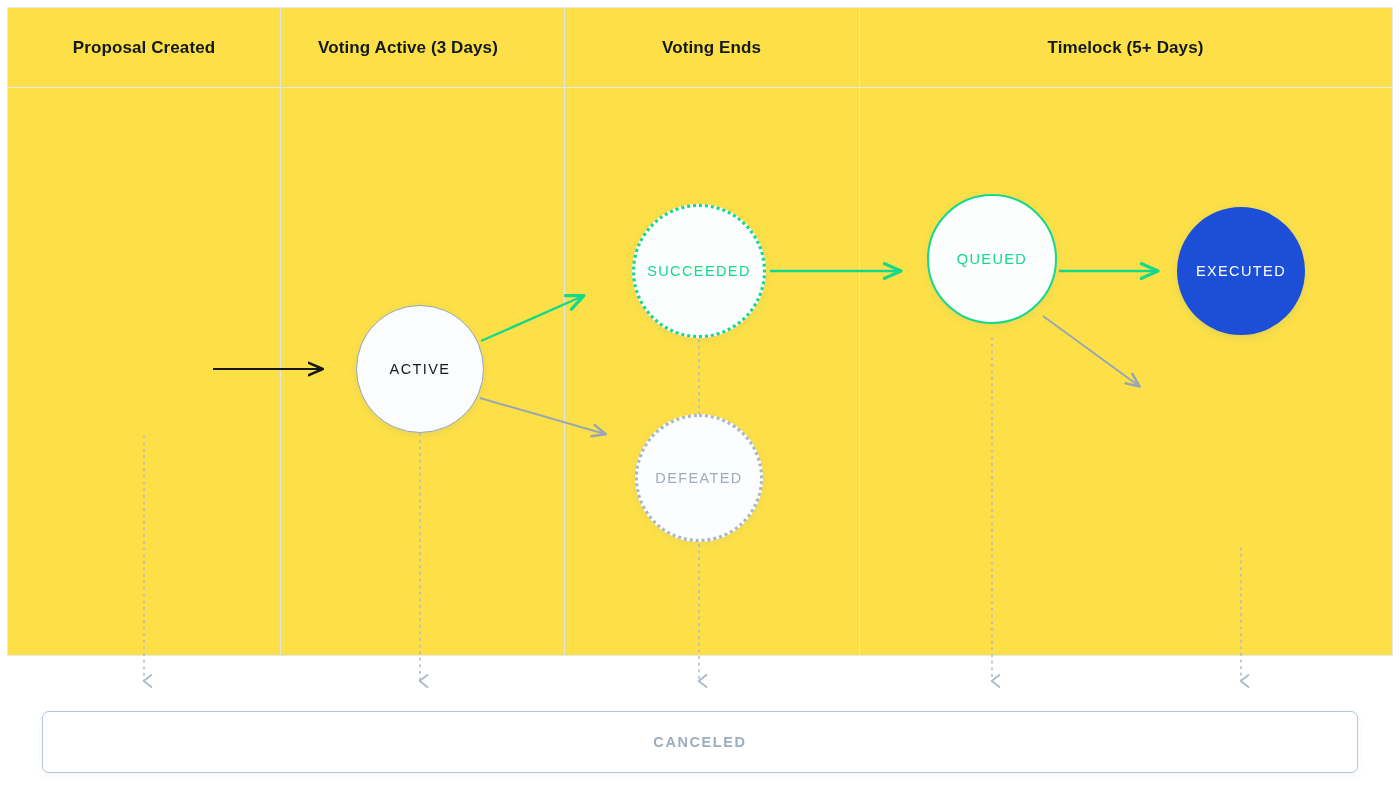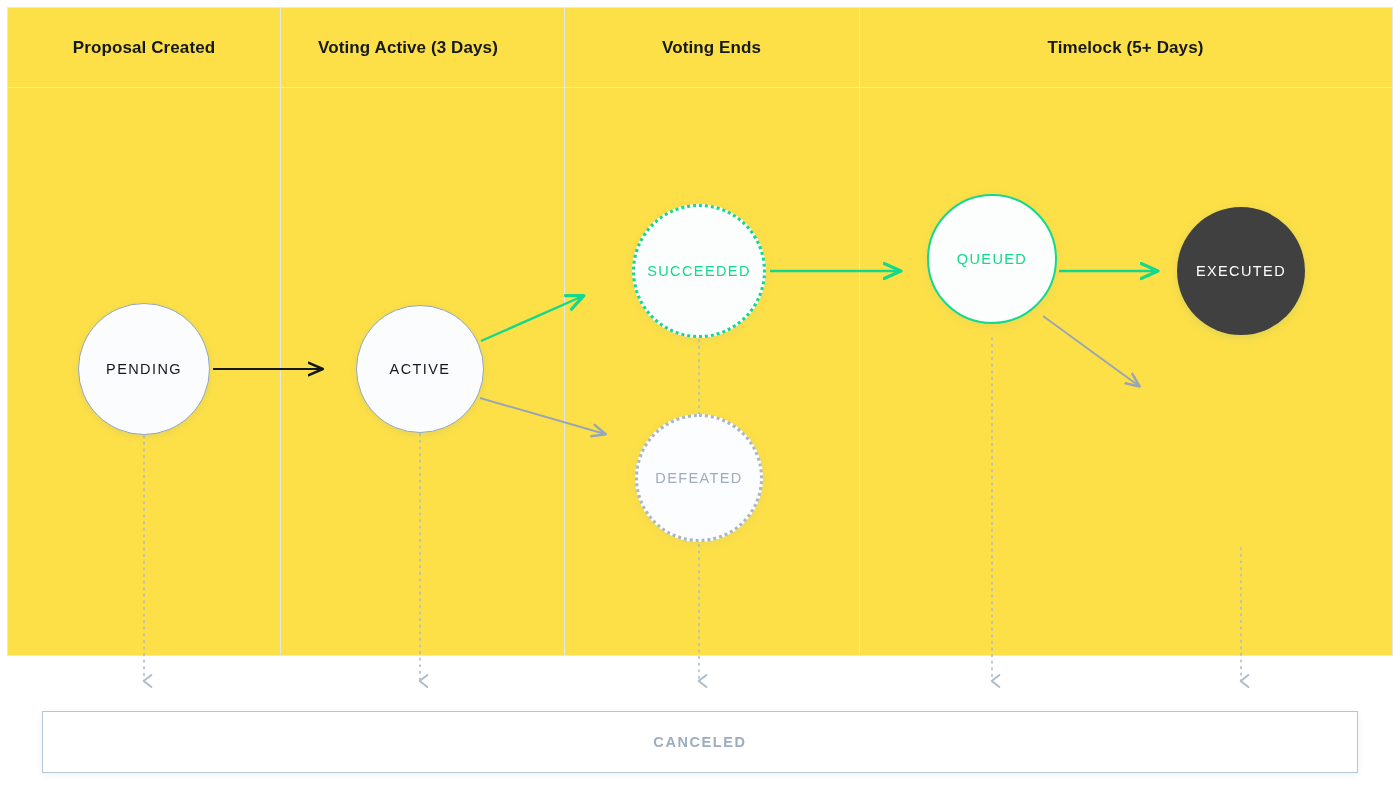--- a/index.html
+++ b/index.html
@@ -102,36 +102,36 @@
     box-shadow: 0 2px 8px rgba(140,160,180,0.13);
     align-items: center;
   }
   .node-queued {
     background: #fbfefd;
     border: 2.6px solid #12d98c;
     color: #12d98c;
     box-shadow: 0 2px 9px rgba(140,165,175,0.16);
   }
   .node-executed {
-    background: #404040;
+    background: #1d4ed8;
     border: none;
     color: #ffffff;
     box-shadow: 0 2px 9px rgba(100,160,140,0.22);
   }
 
   
   #canceled-bar {
     position: absolute;
     left: 42px;
     top: 711px;
     width: 1316px;
     height: 62px;
     box-sizing: border-box;
     border: 1.4px solid #b6c6d6;
-    border-radius: 0;
+    border-radius: 7px;
     background: #ffffff;
     display: flex;
     align-items: center;
     justify-content: center;
     box-shadow: 0 2px 6px rgba(150,170,190,0.15);
   }
   #canceled-label {
     font-size: 14.5px;
     font-weight: bold;
     letter-spacing: 1.6px;
@@ -193,23 +193,20 @@
 
     <line x1="1043" y1="316" x2="1139" y2="386" stroke="#97a6b6" stroke-width="1.9" marker-end="url(#ah-gray)"></line>
 
     <line x1="144" y1="436" x2="144" y2="681" stroke="#aebbc9" stroke-width="1.6" stroke-dasharray="1.6 5" stroke-linecap="round" marker-end="url(#ah-chev)"></line>
     <line x1="420" y1="434" x2="420" y2="681" stroke="#aebbc9" stroke-width="1.6" stroke-dasharray="1.6 5" stroke-linecap="round" marker-end="url(#ah-chev)"></line>
     <line x1="699" y1="340" x2="699" y2="681" stroke="#aebbc9" stroke-width="1.6" stroke-dasharray="1.6 5" stroke-linecap="round" marker-end="url(#ah-chev)"></line>
     <line x1="992" y1="338" x2="992" y2="681" stroke="#aebbc9" stroke-width="1.6" stroke-dasharray="1.6 5" stroke-linecap="round" marker-end="url(#ah-chev)"></line>
     <line x1="1241" y1="548" x2="1241" y2="681" stroke="#aebbc9" stroke-width="1.6" stroke-dasharray="1.6 5" stroke-linecap="round" marker-end="url(#ah-chev)"></line>
   </svg>
 
-  <div class="node node-pending" style="left:78px; top:303px; width:132px; height:132px;">
-    <span>PENDING</span>
-  </div>
 
   <div class="node node-active" style="left:356px; top:305px; width:128px; height:128px;text-align:right;">
     <span>ACTIVE</span>
   </div>
 
   <div class="node node-succeeded" style="left:632px; top:204px; width:134px; height:134px;">
     <span>SUCCEEDED</span>
   </div>
 
   <div class="node node-defeated" style="left:635px; top:414px; width:128px; height:128px;">

